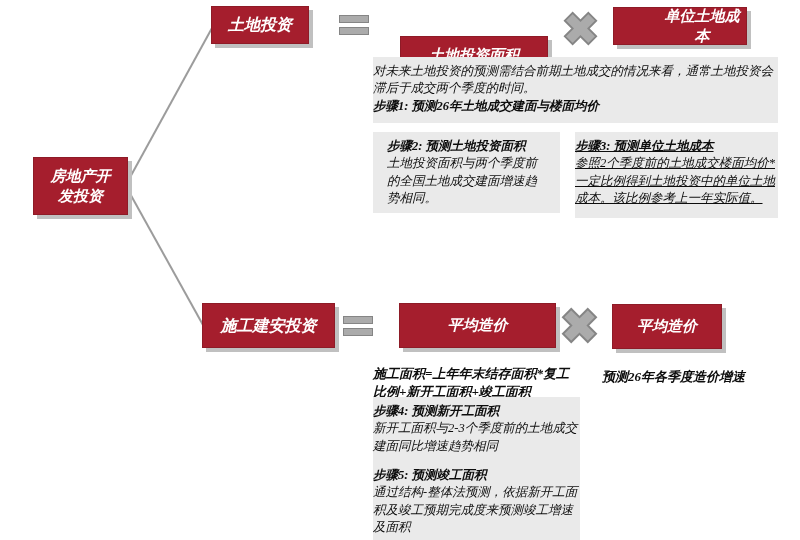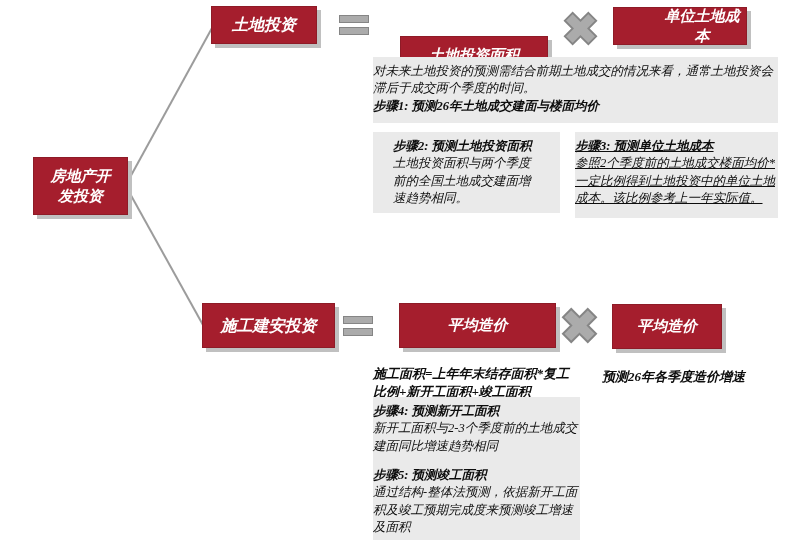--- a/index.html
+++ b/index.html
@@ -14,21 +14,21 @@
   svg.connectors line{stroke:var(--line_gray,#9C9C9C);stroke-width:2;}
 
   .rednode{
     position:absolute;display:flex;align-items:center;justify-content:center;
     background:var(--red,#A51E2D);color:#fff;font-weight:bold;text-align:center;
     border:1px solid #8e1b27;
     box-shadow:4px 4px 0 var(--shadow_gray,#C0C0C0);
     line-height:1.35;
   }
   .root{left:33px;top:157px;width:95px;height:58px;font-size:15px;padding:8px 13px;}
-  .n-land{left:211px;top:6px;width:106px;height:38px;font-size:16px;}
+  .n-land{left:211px;top:6px;width:98px;height:38px;font-size:16px;}
   .f-landarea{left:400px;top:7px;width:148px;height:38px;font-size:15px;margin-top:29px;}
   .f-unitcost{left:613px;top:7px;width:134px;height:38px;font-size:15px;padding-left:44px;}
   .n-cons{left:202px;top:303px;width:133px;height:45px;font-size:16px;}
   .f-consarea{left:399px;top:303px;width:157px;height:45px;font-size:15px;}
   .f-avgcost{left:612px;top:304px;width:110px;height:45px;font-size:15px;}
 
   .eq{position:absolute;width:30px;}
   .eq-top{left:339px;top:15px;}
   .eq-bot{left:343px;top:316px;}
   .eq i{display:block;height:8px;background:var(--symbol_gray,#ABABAB);
@@ -37,21 +37,21 @@
   .times{position:absolute;}
   .x-top{left:562px;top:10px;width:37px;height:37px;}
   .x-bot{left:560px;top:306px;width:39px;height:39px;}
   .times path{fill:var(--symbol_gray,#ABABAB);stroke:#858585;stroke-width:2;}
 
   .panel{
     position:absolute;background:var(--panel_gray,#EAEAEA);
     font-size:12.5px;line-height:1.38;padding:6px 0;color:#0d0d0d;
   }
   .p1{left:373px;top:57px;width:405px;min-height:66px;}
-  .p2{left:373px;top:132px;width:187px;min-height:71px;padding:6px 20px;}
+  .p2{left:373px;top:132px;width:187px;min-height:71px;padding:6px 14px;}
   .p3{left:575px;top:132px;width:203px;min-height:86px;text-decoration:underline;}
   .p4{left:373px;top:397px;width:207px;min-height:56px;}
   .p5{left:373px;top:461px;width:207px;min-height:73px;}
   .bold{font-weight:bold;}
   .p1 .bold{}
 
   .freeform{position:absolute;font-size:13px;font-weight:bold;line-height:1.4;color:#0d0d0d;margin-top:8px;}
   .formula{left:373px;top:357px;width:200px;}
   .note{left:602px;top:360px;width:186px;text-align:left;}
 </style>

